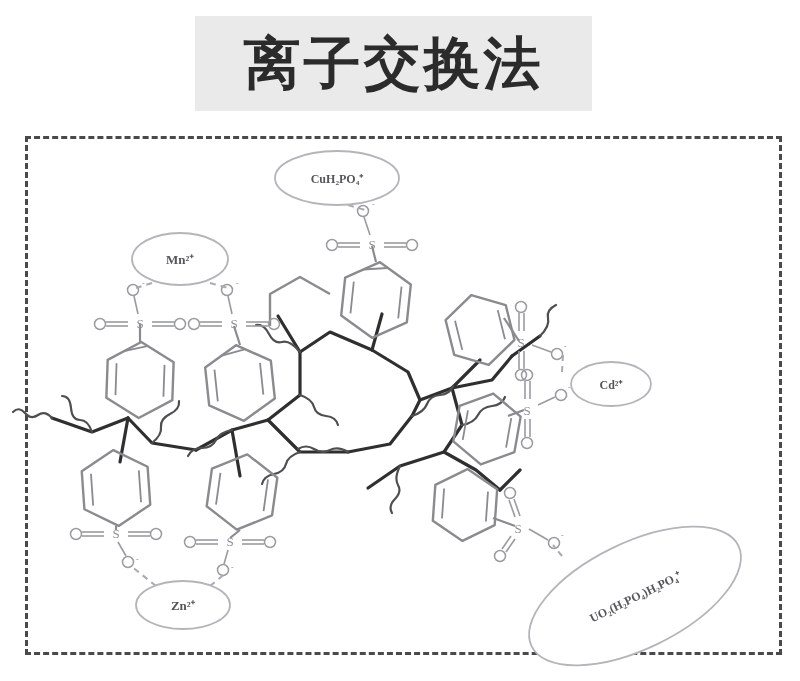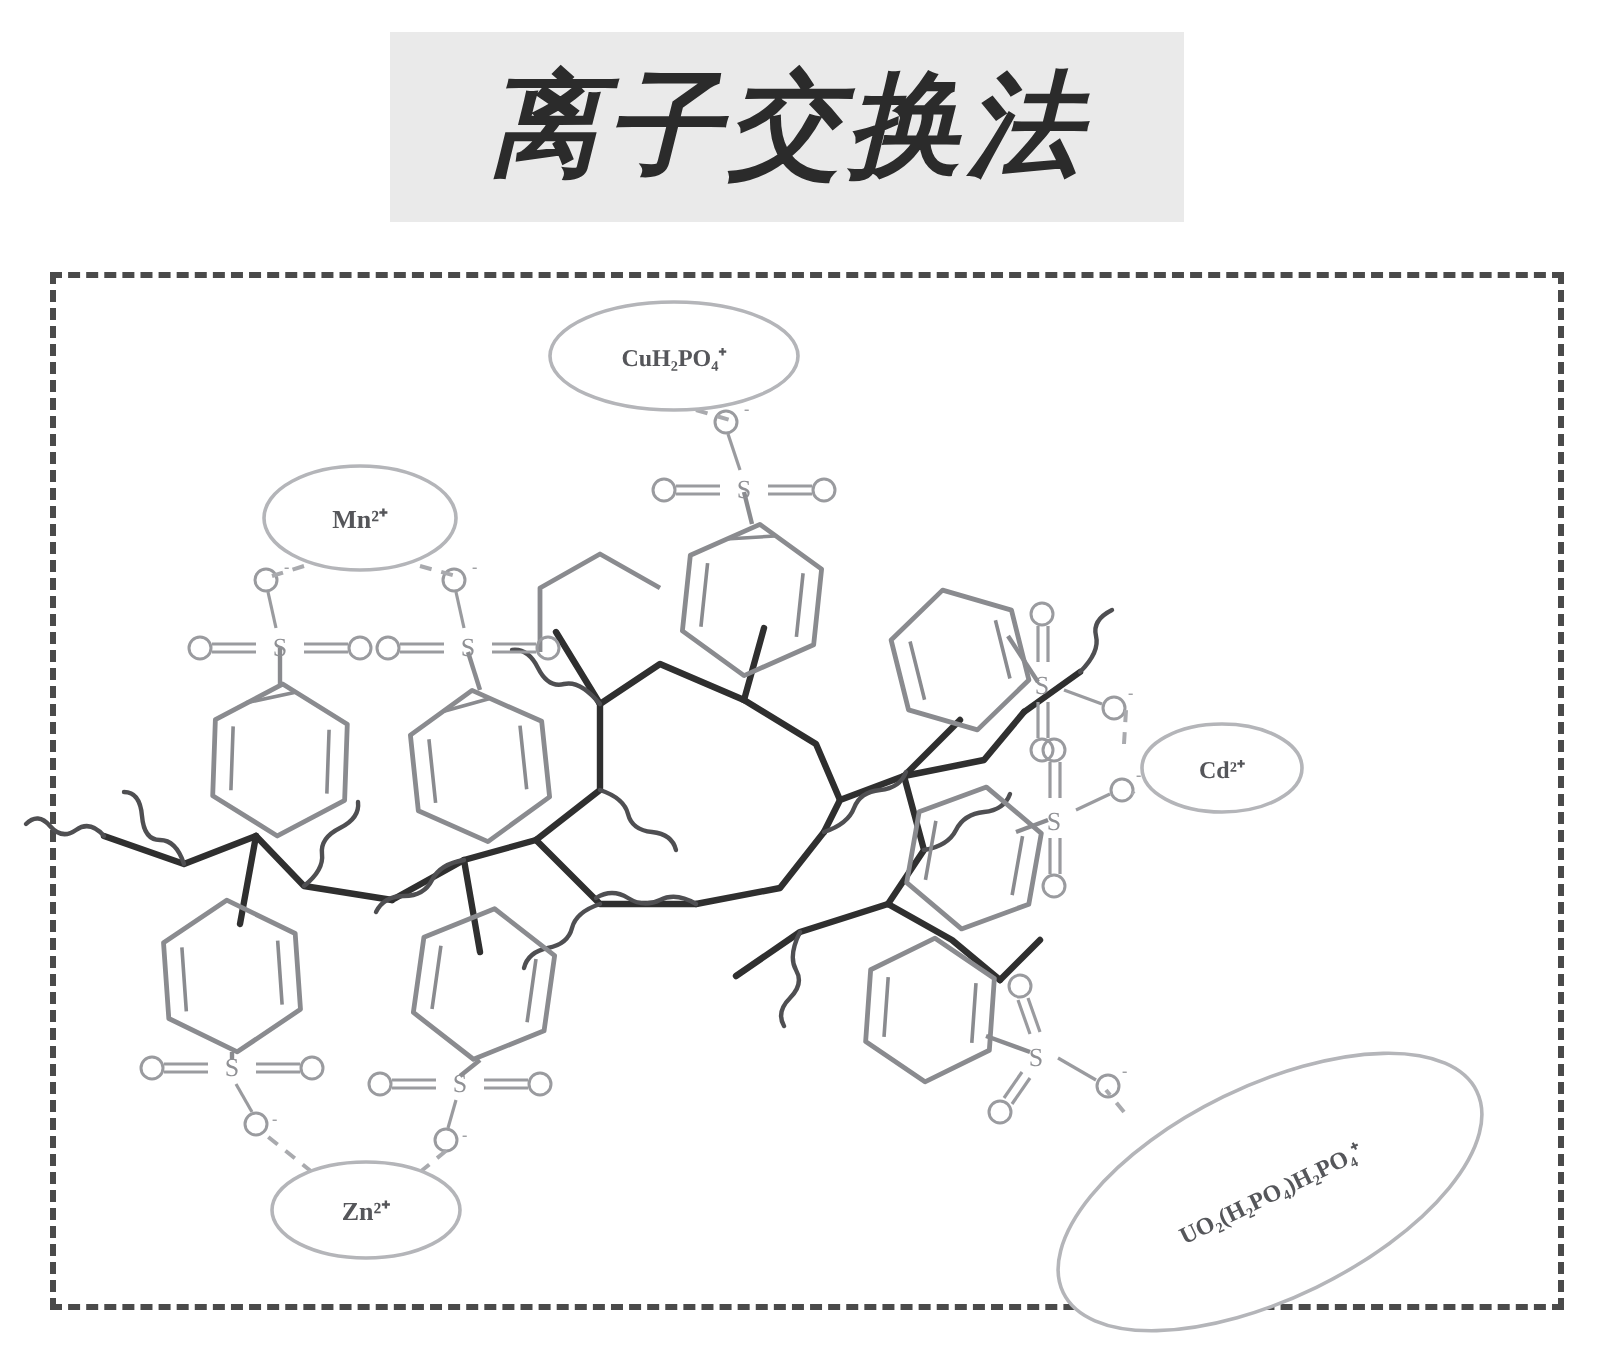--- a/index.html
+++ b/index.html
@@ -14,21 +14,21 @@
   #page{
     position:absolute;left:0;top:0;width:800px;height:681px;
     background:#ffffff;
   }
   
   #title-banner{
     position:absolute;
     left:195px;top:16px;
     width:397px;height:95px;
     background:#eaeaea;
-    display:flex;align-items:center;justify-content:center;font-style:italic;
+    display:flex;align-items:center;justify-content:center;
   }
   #title-text{
     font-family:"DejaVu Sans", sans-serif;
     font-size:57px;
     font-weight:700;
     color:#2b2b2b;
     letter-spacing:3px;
     line-height:1;
     white-space:nowrap;
   }

